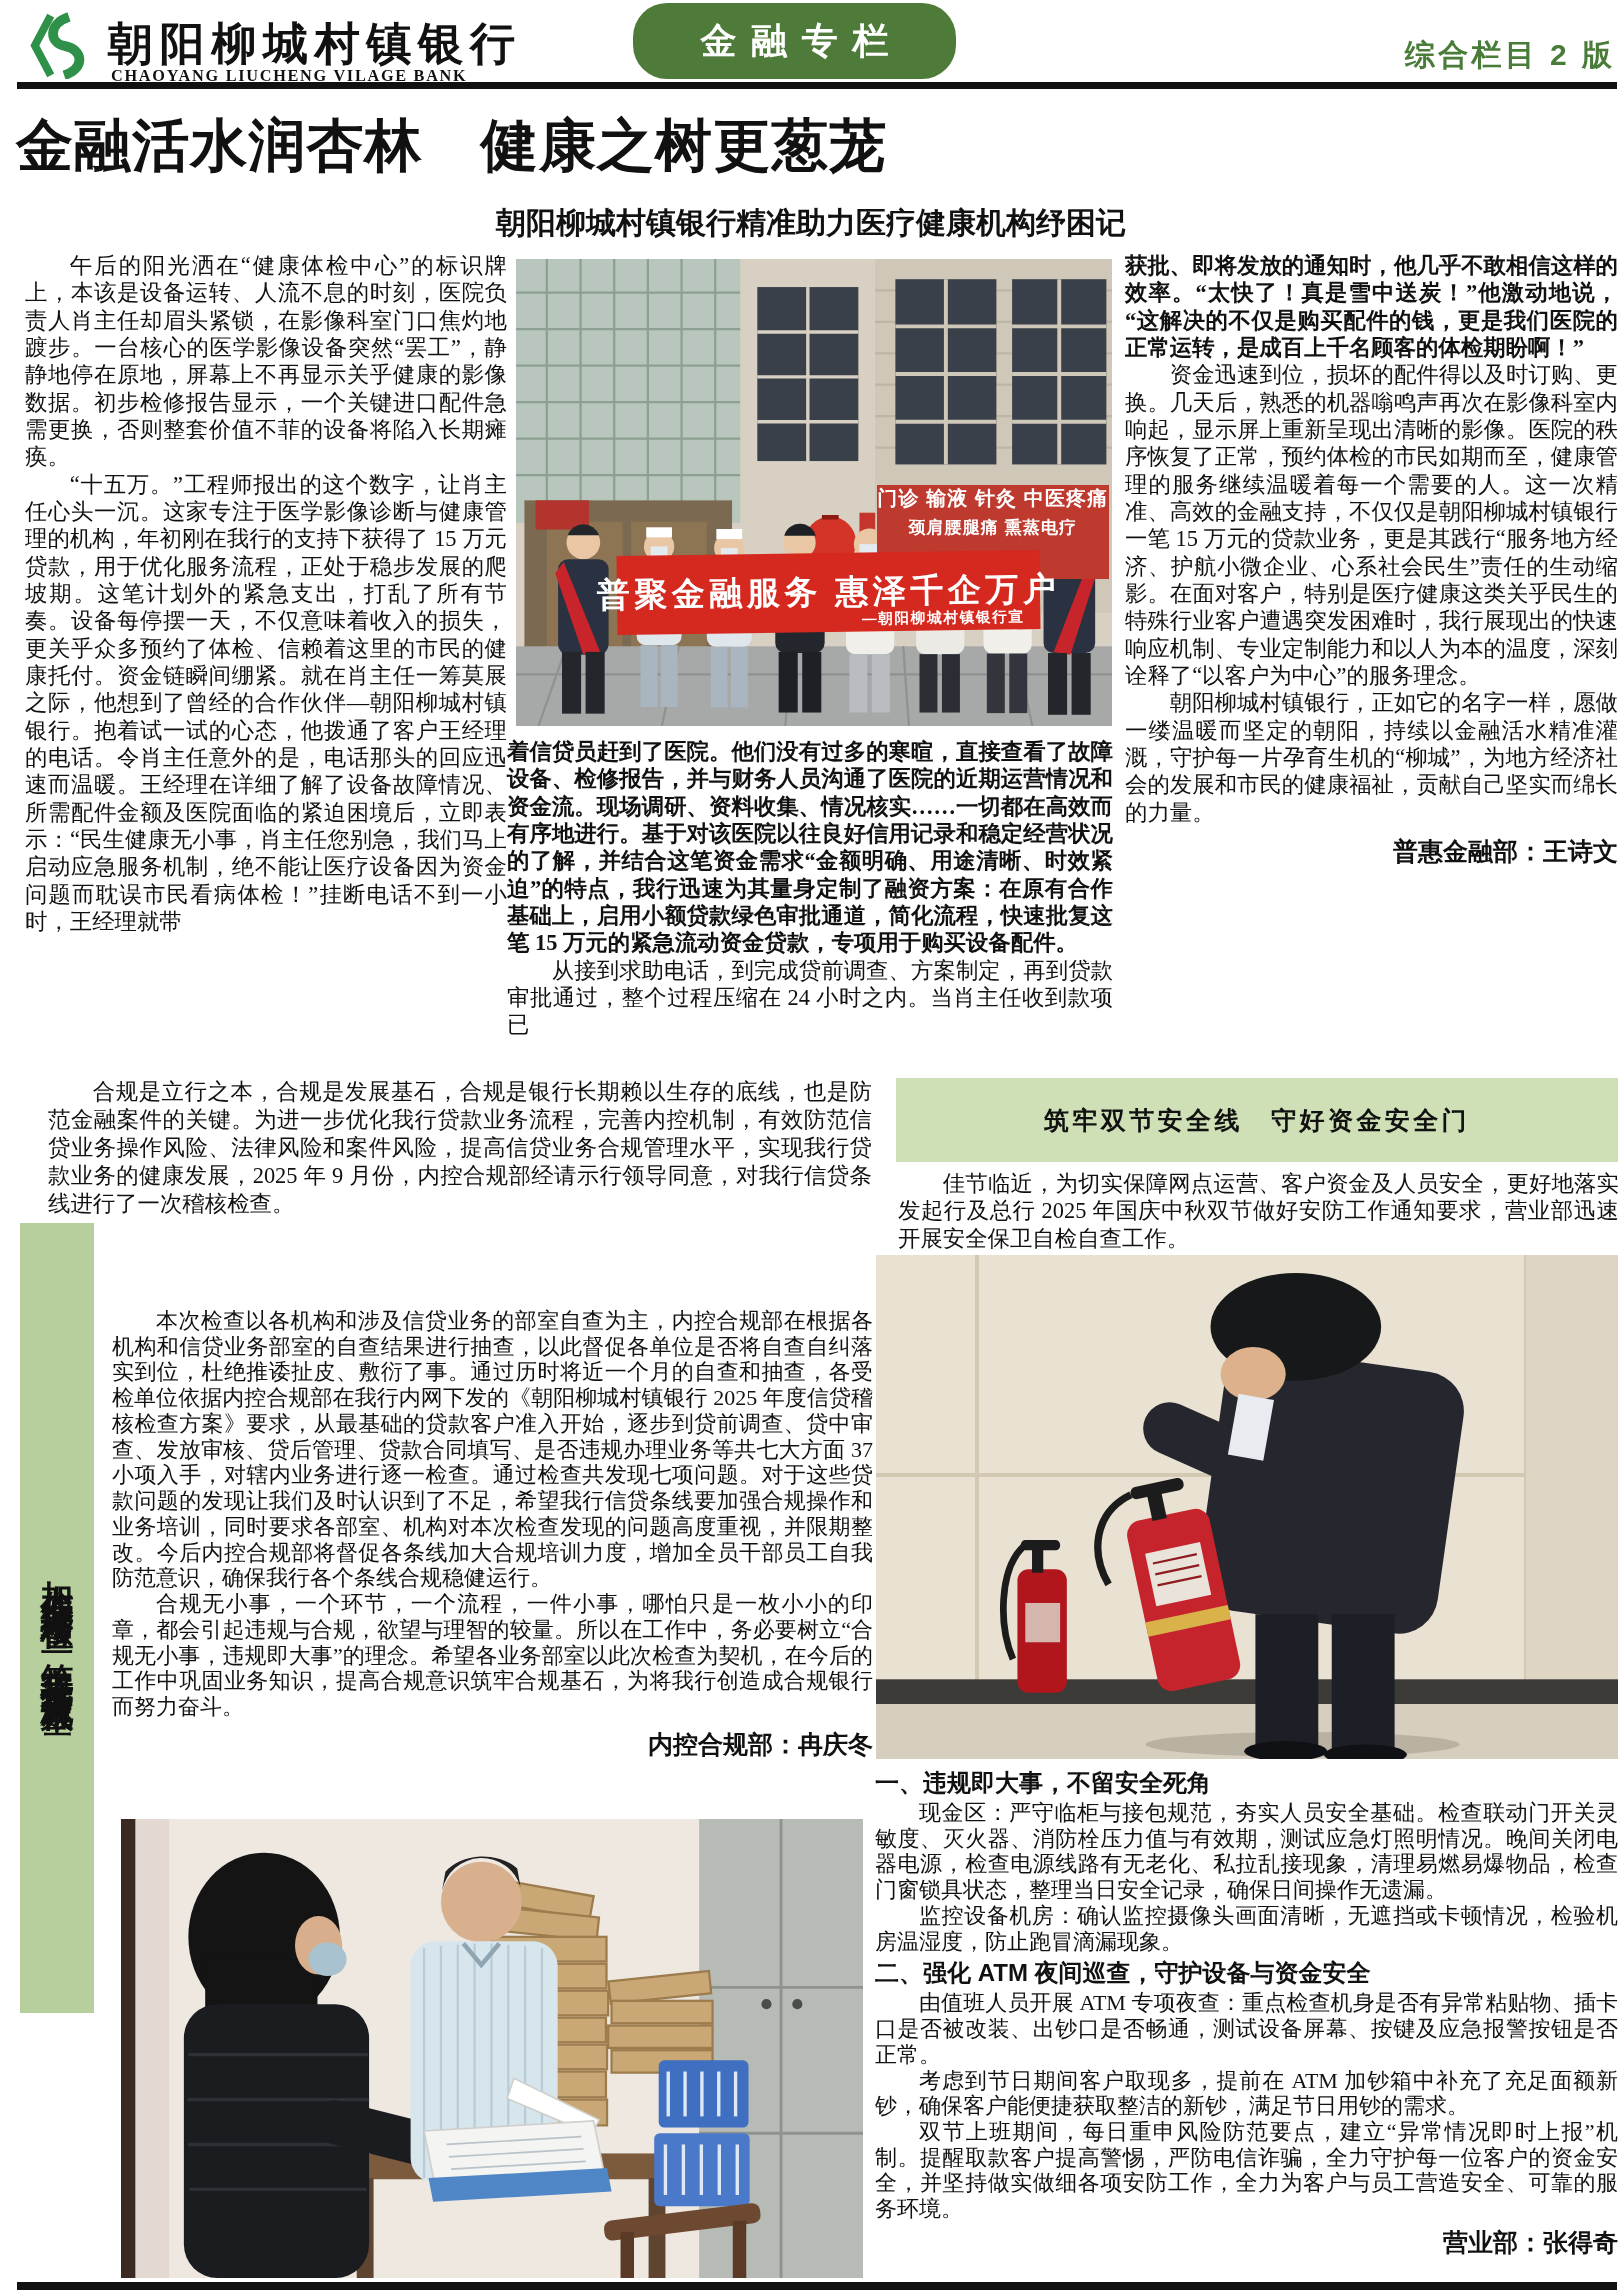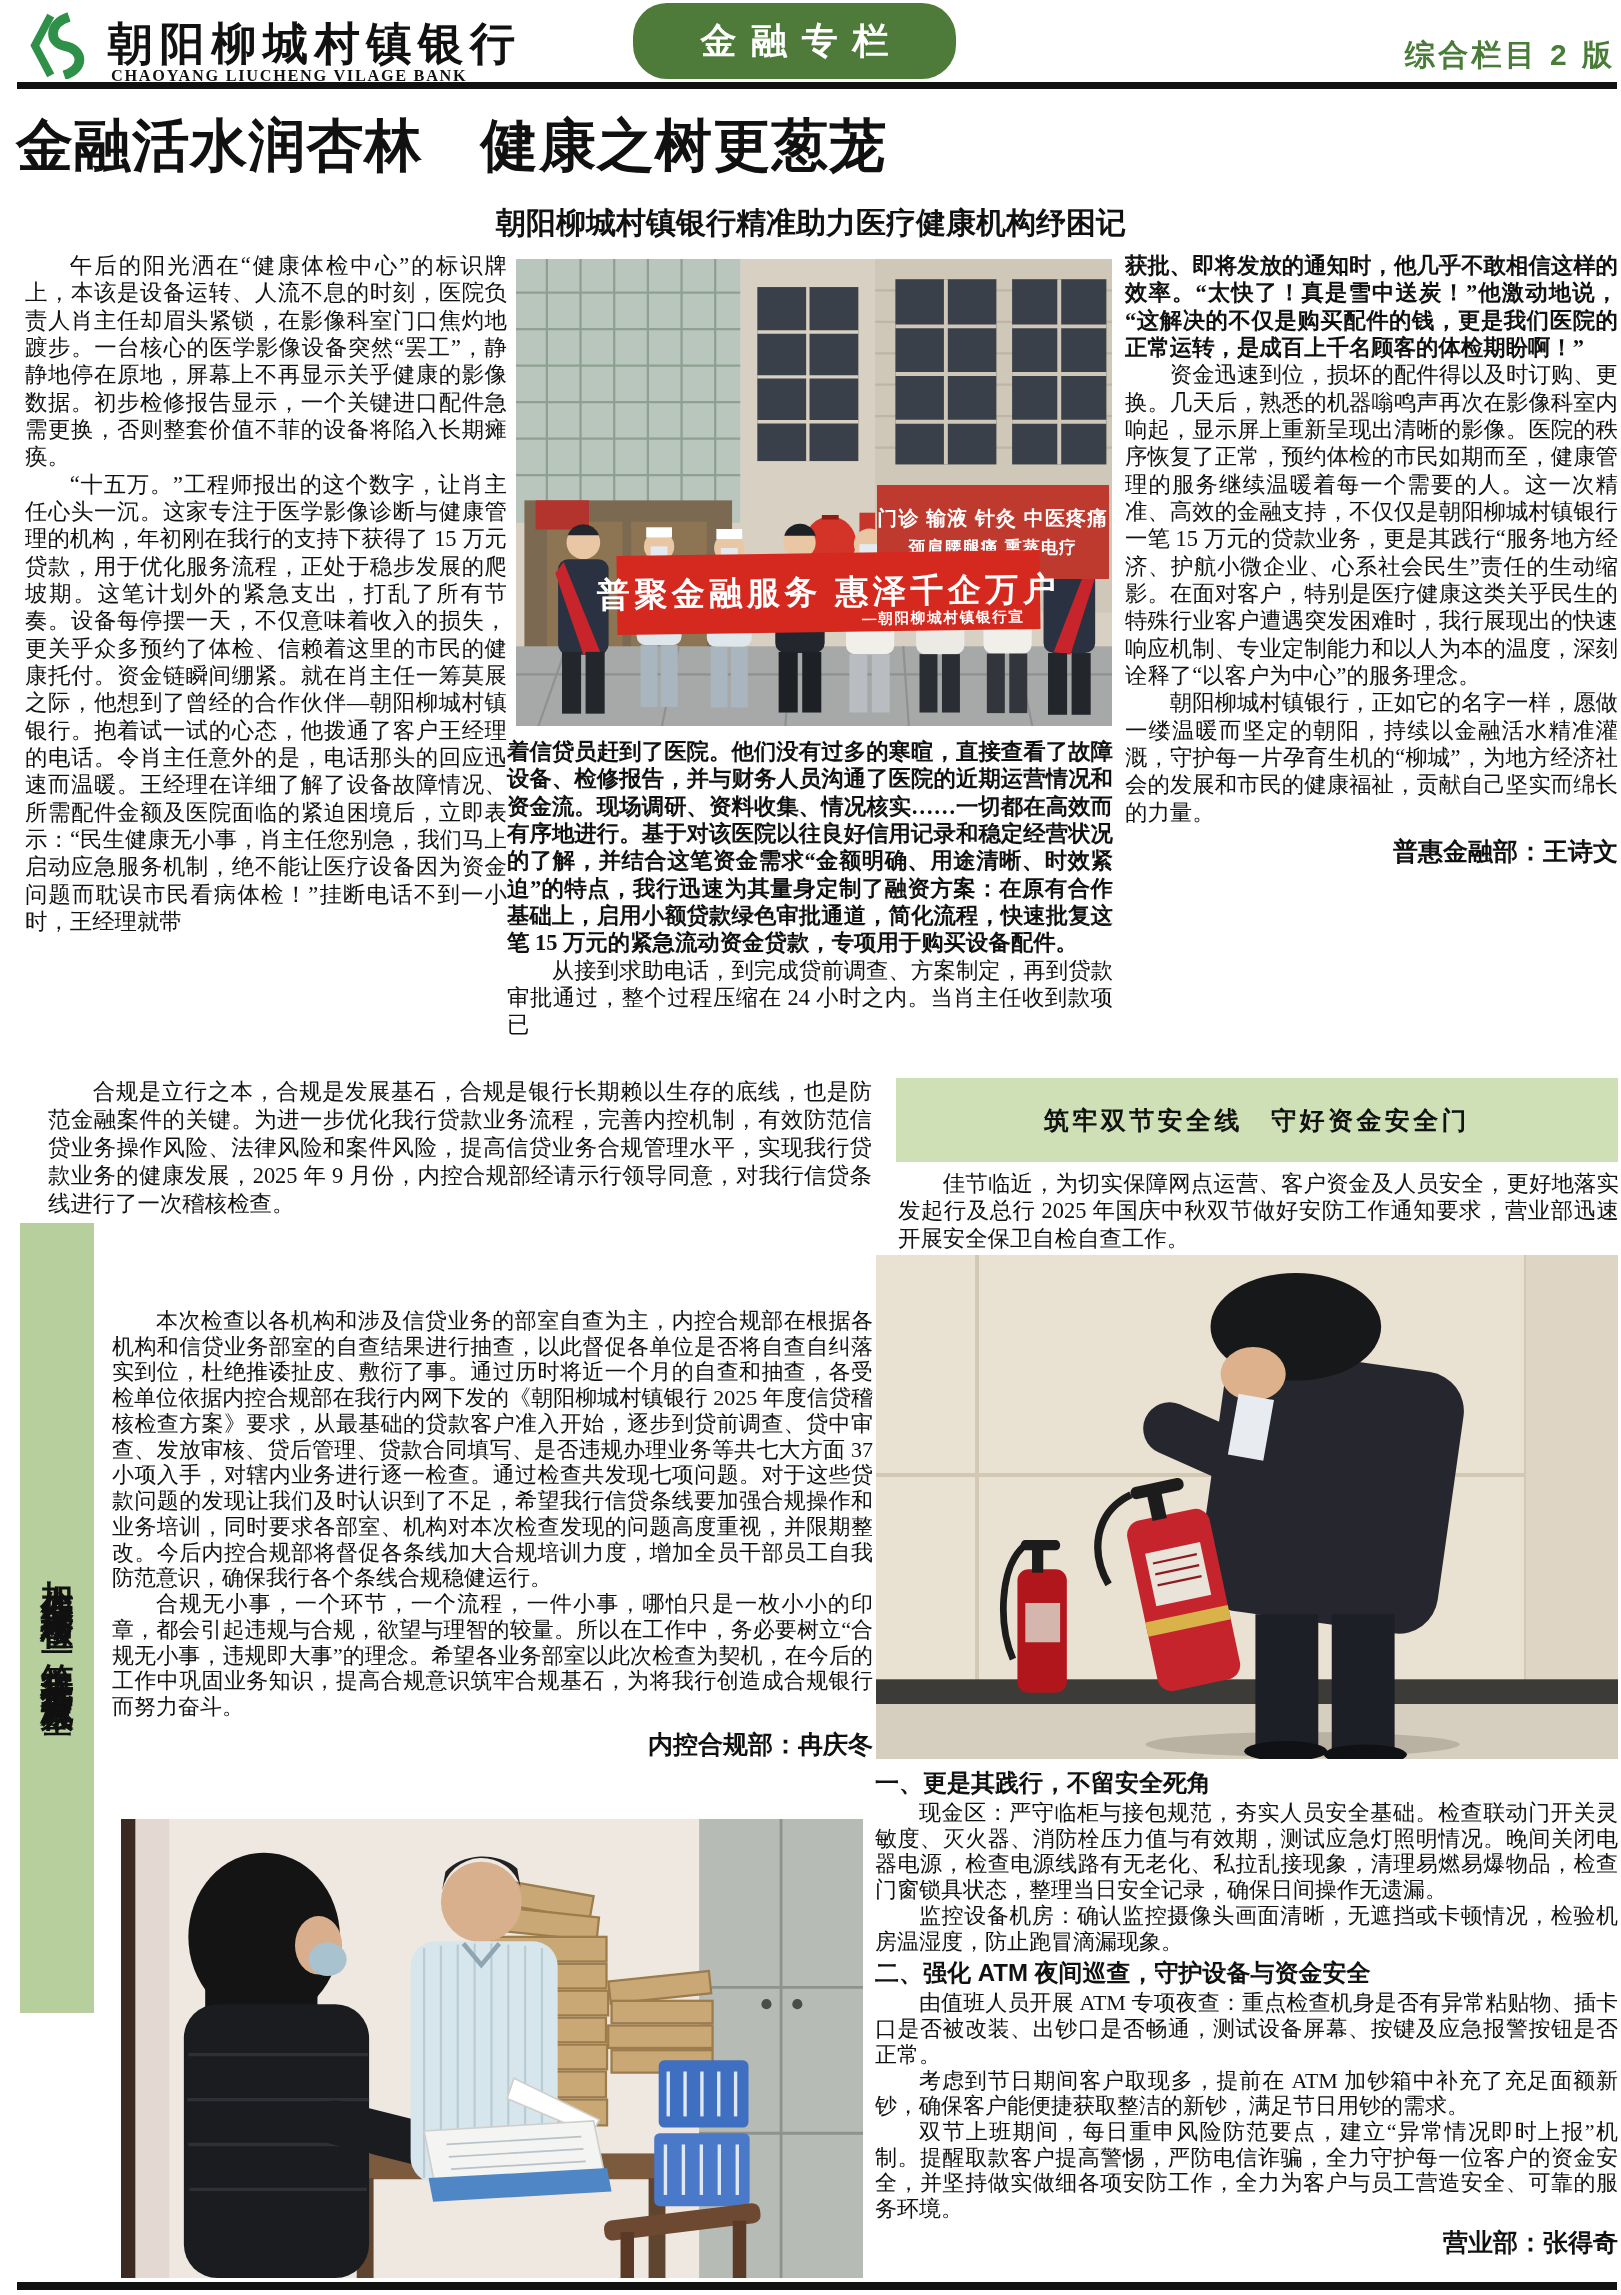--- a/index.html
+++ b/index.html
@@ -52,21 +52,21 @@
   .p1-banner{position:absolute; left:17%; top:63%; width:71%; height:17%;
              background:var(--banner-red); transform:rotate(-0.8deg); color:#fff;
              display:flex; align-items:center; justify-content:center; flex-direction:column;}
   .p1-banner-l1{font-family:"Liberation Sans","DejaVu Sans",sans-serif; font-weight:700;
                 font-size:33px; letter-spacing:4.5px; white-space:nowrap;}
   .p1-banner-l2{position:absolute; right:15.7px; bottom:3.4px; font-size:14.6px; font-weight:700;
                 font-family:"Liberation Sans","DejaVu Sans",sans-serif; letter-spacing:1.7px;}
   .p1-sign{position:absolute; left:60.5%; top:48.5%; width:39%; height:20%;
            background:#bf3a2e; color:#fff; font-weight:700; text-align:center;
            font-family:"Liberation Sans","DejaVu Sans",sans-serif;
-           display:flex; flex-direction:column; justify-content:center; gap:3.4px;}
+           display:flex; flex-direction:column; gap:3.4px;}
   .p1-sign-l1{font-size:20px; letter-spacing:1.1px; white-space:nowrap;}
   .p1-sign-l2{font-size:17px; letter-spacing:1.1px; white-space:nowrap;}
 
   
   .a2-intro{position:absolute; left:48px; top:1078px; width:824px; font-size:22.4px;
             line-height:1.25; text-align:justify; word-break:break-all;}
   .a2-sidebar{position:absolute; left:19.6px; top:1223px; width:74px; height:790px;
               background:var(--sidebar-green); display:flex; align-items:center; justify-content:center;}
   .a2-sidebar span{writing-mode:vertical-rl; text-orientation:upright; font-weight:900;
                    font-size:33px; letter-spacing:4.5px; font-family:"Liberation Serif","DejaVu Serif",serif;}
@@ -424,21 +424,21 @@
             <line x1="505" y1="580" x2="585" y2="580"></line>
           </g>
         <rect x="520" y="414" width="26" height="52" fill="#1c1c1c"></rect>
         <rect x="492" y="400" width="96" height="22" rx="10" fill="#1c1c1c"></rect>
         <path d="M492 412 C420 430 400 500 420 560" fill="none" stroke="#1c1c1c" stroke-width="13"></path>
       </g>
     </svg>
   </div>
 
   <div class="a3-text">
-    <p class="sec-head">一、更是其践行，不留安全死角</p>
+    <p class="sec-head">一、违规即大事，不留安全死角</p>
     <p class="para">现金区：严守临柜与接包规范，夯实人员安全基础。检查联动门开关灵敏度、灭火器、消防栓压力值与有效期，测试应急灯照明情况。晚间关闭电器电源，检查电源线路有无老化、私拉乱接现象，清理易燃易爆物品，检查门窗锁具状态，整理当日安全记录，确保日间操作无遗漏。</p>
     <p class="para">监控设备机房：确认监控摄像头画面清晰，无遮挡或卡顿情况，检验机房温湿度，防止跑冒滴漏现象。</p>
     <p class="sec-head">二、强化 ATM 夜间巡查，守护设备与资金安全</p>
     <p class="para">由值班人员开展 ATM 专项夜查：重点检查机身是否有异常粘贴物、插卡口是否被改装、出钞口是否畅通，测试设备屏幕、按键及应急报警按钮是否正常。</p>
     <p class="para">考虑到节日期间客户取现多，提前在 ATM 加钞箱中补充了充足面额新钞，确保客户能便捷获取整洁的新钞，满足节日用钞的需求。</p>
     <p class="para">双节上班期间，每日重申风险防范要点，建立“异常情况即时上报”机制。提醒取款客户提高警惕，严防电信诈骗，全力守护每一位客户的资金安全，并坚持做实做细各项安防工作，全力为客户与员工营造安全、可靠的服务环境。</p>
     <p class="byline">营业部：张得奇</p>
   </div>
 
   <div class="rule bottom-rule"></div>

